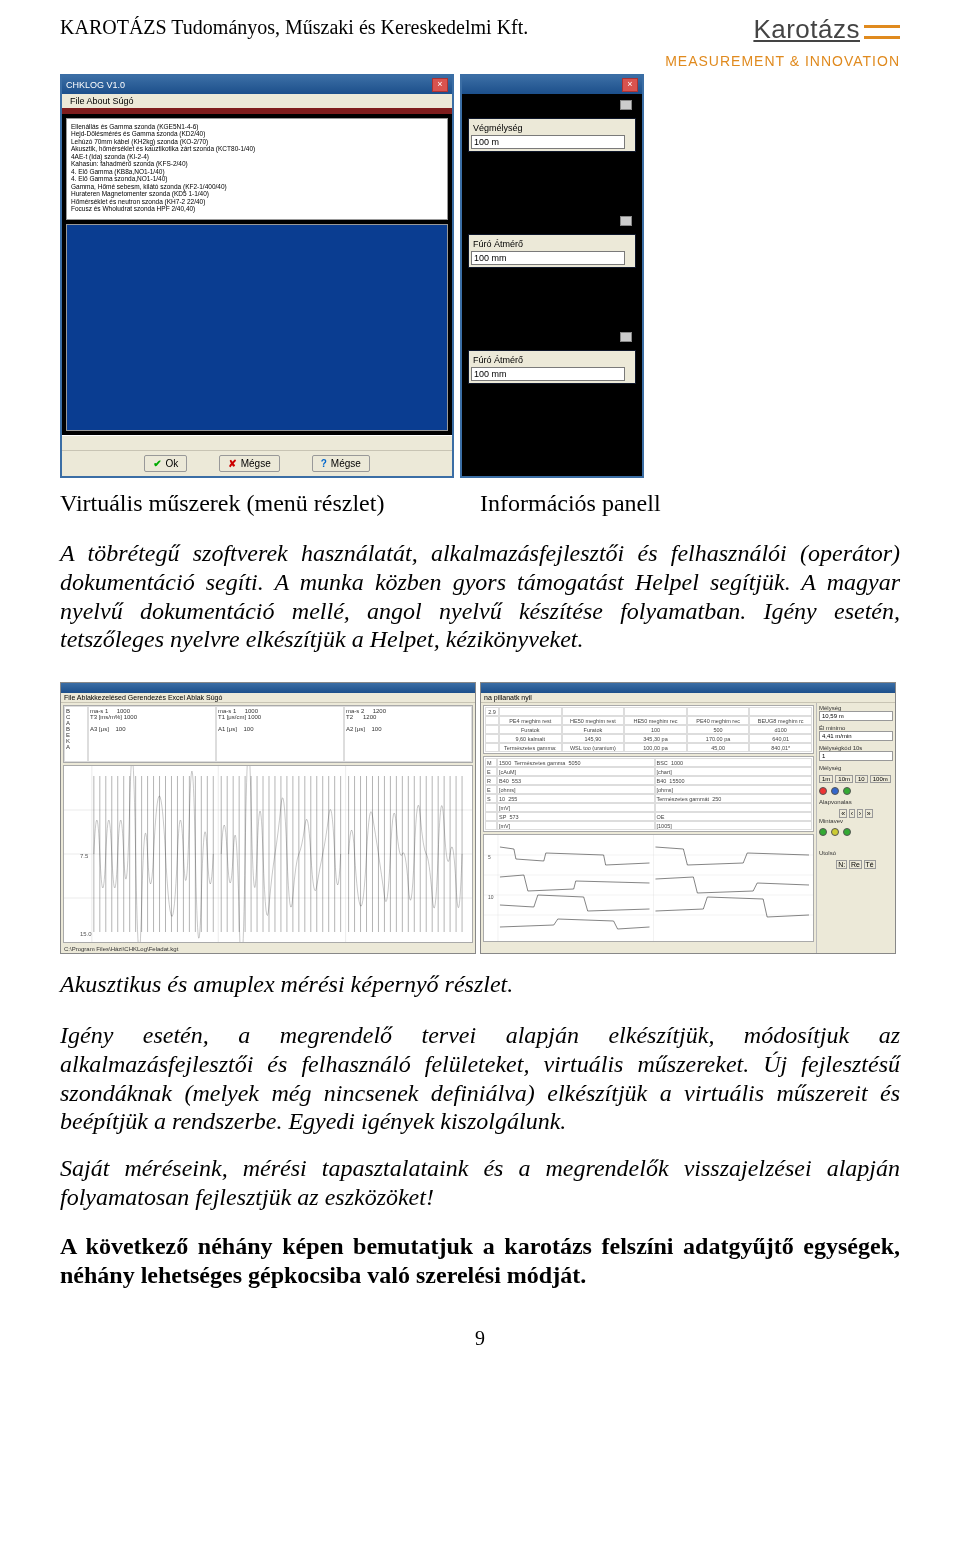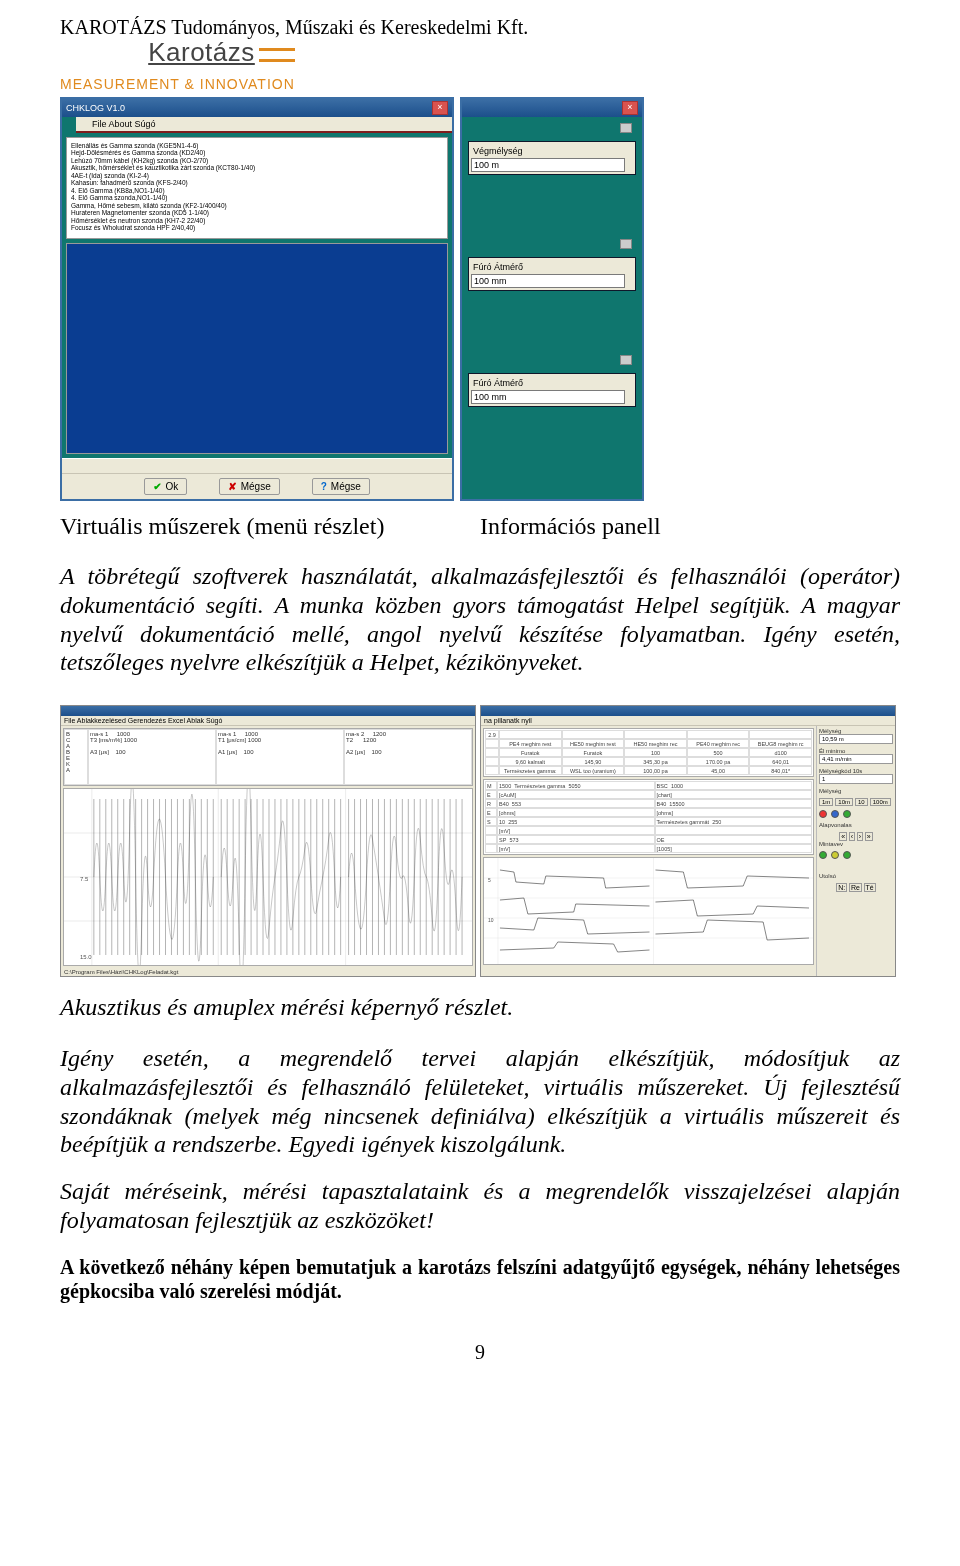--- a/index.html
+++ b/index.html
@@ -11,21 +11,20 @@
     width: 960px;
   }
   .page {
     padding: 16px 60px 40px 60px;
     position: relative;
   }
   .header-row {
     display: flex;
     justify-content: space-between;
     align-items: flex-start;
-    flex-direction: column;
   }
   .company-name {
     font-size: 20px;
     font-weight: normal;
   }
   .logo-block {
     text-align: right;
     line-height: 1;
   }
   .logo-word {
@@ -56,21 +55,21 @@
   }
 
   
   .screenshot-row {
     display: flex;
     gap: 6px;
     margin-top: 6px;
   }
   .win-frame {
     border: 2px solid #3b6ea5;
-    background: #0f766e;
+    background: #000000;
     font-family: Tahoma, Arial, sans-serif;
     font-size: 9px;
   }
   .titlebar {
     background: linear-gradient(#3b6ea5, #1c4f8b);
     color: #fff;
     display: flex;
     align-items: center;
     justify-content: space-between;
     padding: 2px 4px;
@@ -88,25 +87,24 @@
     line-height: 10px;
   }
   .win1 {
     width: 390px;
     height: 400px;
     display: flex;
     flex-direction: column;
   }
   .menubar {
     background: #ece9d8;
-    padding: 2px 16px;
+    padding: 2px 8px;
     font-size: 9px;
     color: #000;
-    border-bottom: 2px solid #7f1d1d;
-    margin-left: 14px;
+    border-bottom: 6px solid #7f1d1d;
   }
   .white-list {
     background: #fff;
     margin: 4px;
     border: 1px solid #999;
     padding: 4px;
     height: 92px;
     overflow: hidden;
     font-size: 6.5px;
     line-height: 1.15;
@@ -355,21 +353,21 @@
   .graph-area {
     background: #fff;
     border: 1px solid #aaa;
     margin: 2px;
     height: 106px;
     position: relative;
   }
   .graph-area svg { width: 100%; height: 100%; }
 
   .bold-para {
-    font-size: 20px;
+    font-size: 24px;
     font-weight: bold;
     text-align: justify;
     margin-top: 20px;
     line-height: 1.2;
   }
   .page-num {
     text-align: center;
     font-size: 20px;
     margin-top: 38px;
   }

